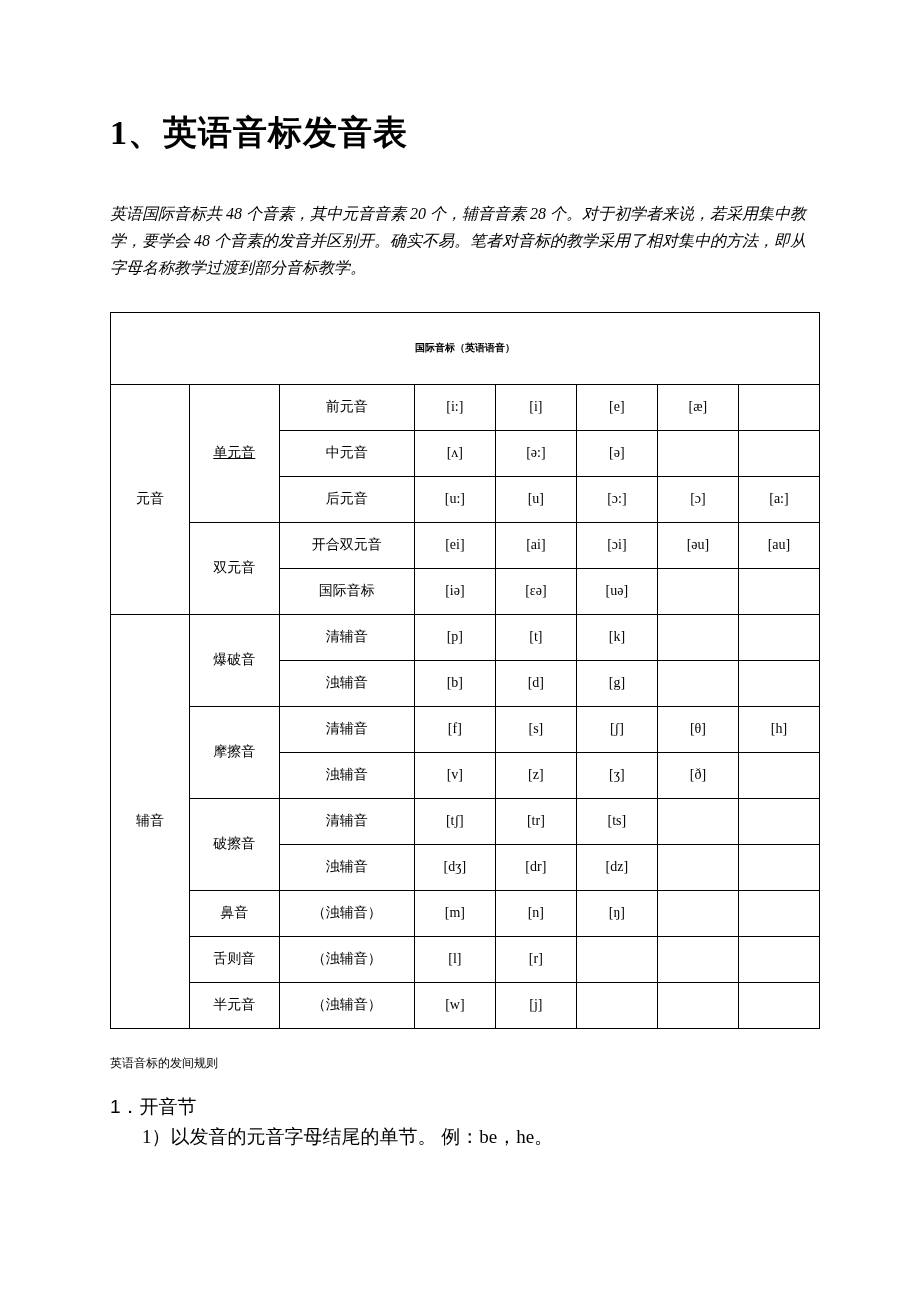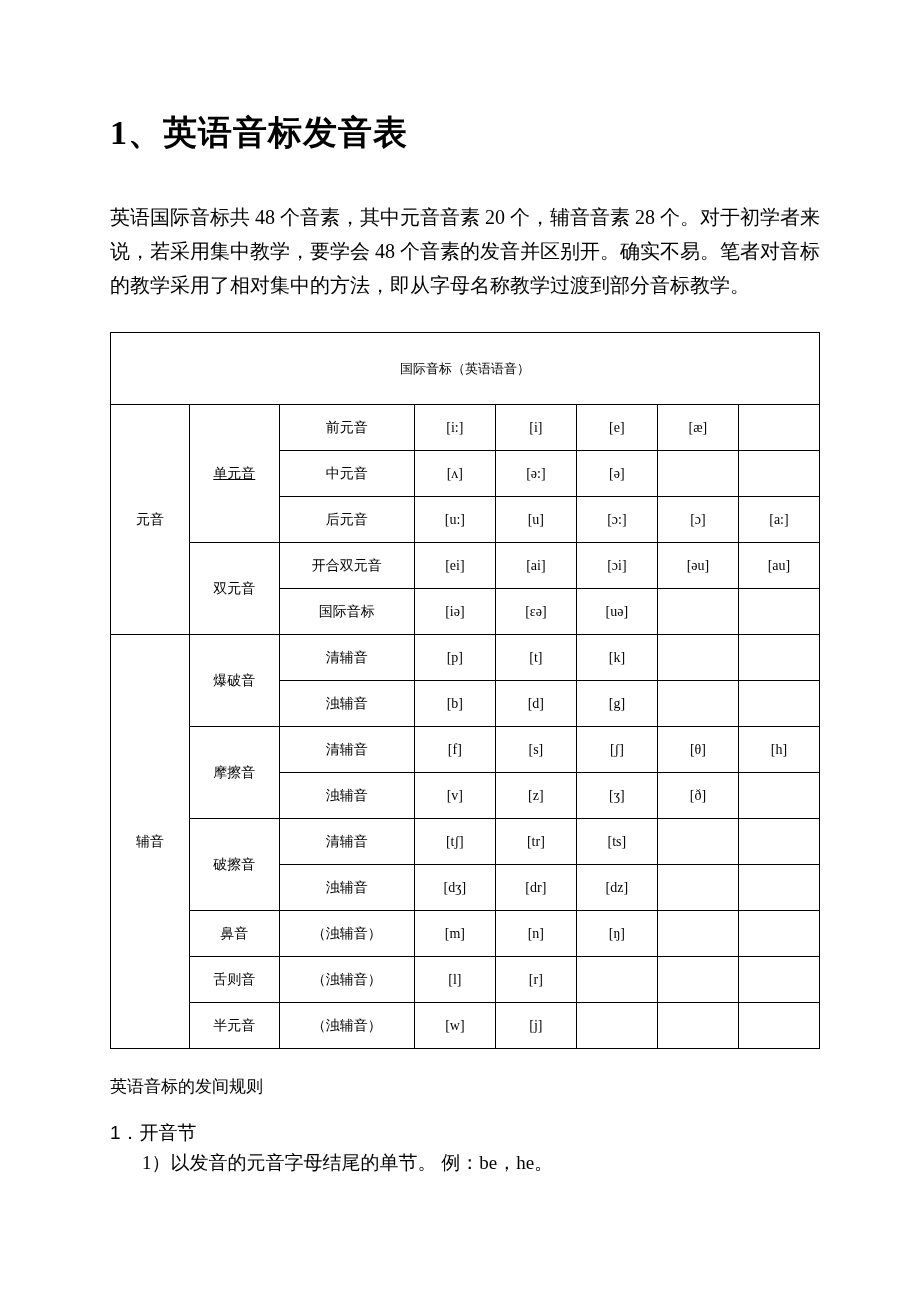--- a/index.html
+++ b/index.html
@@ -14,44 +14,46 @@
     h1 {
       font-family: "SimSun", "宋体", serif;
       font-weight: bold;
       font-size: 34px;
       margin-bottom: 44px;
       letter-spacing: 1px;
     }
     .intro {
       line-height: 1.7;
       margin-bottom: 30px;
-      font-size: 20px;
+      font-size: 16px;
+      font-style: italic;
     }
     table {
       border-collapse: collapse;
       width: 100%;
       font-size: 14px;
     }
     td {
       border: 1px solid #000;
       text-align: center;
       vertical-align: middle;
       height: 46px;
       padding: 0;
     }
     .title-cell {
       height: 72px;
-      font-size: 13px;
+      font-size: 10px;
+      font-weight: bold;
     }
     .col-a { width: 70px; }
     .col-b { width: 80px; text-decoration: underline; }
     .col-c { width: 120px; }
     .col-d, .col-e, .col-f, .col-g, .col-h { width: 72px; }
     .section-h {
-      font-size: 17px;
+      font-size: 12px;
       margin-top: 26px;
       margin-bottom: 22px;
     }
     .num-line {
       font-family: Arial, "SimSun", serif;
       font-size: 19px;
       margin-bottom: 4px;
     }
     .sub-line {
       font-size: 19px;

